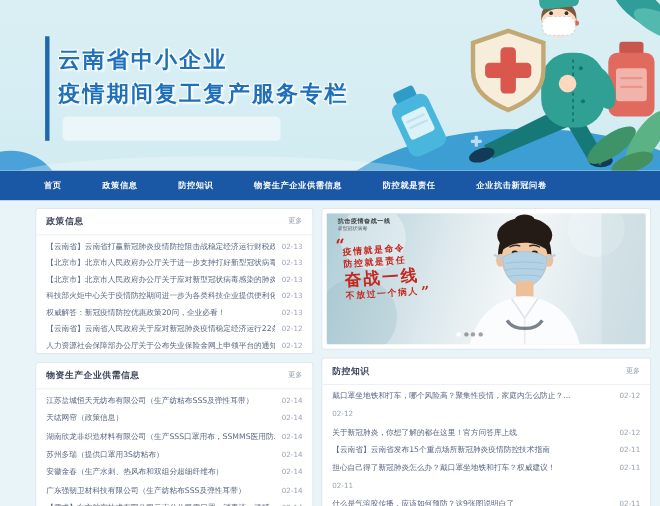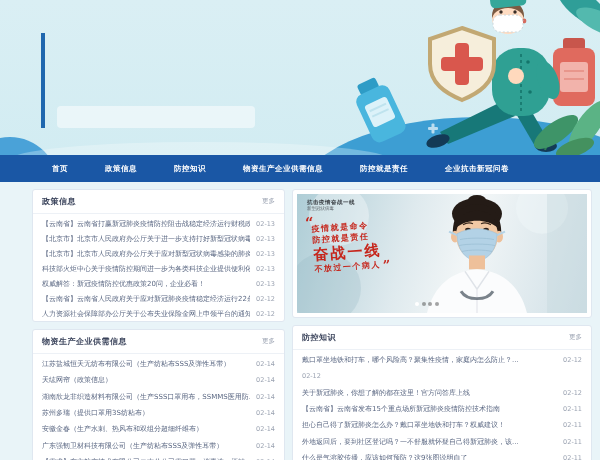--- a/index.html
+++ b/index.html
@@ -8,21 +8,21 @@
 
   
   .hero{position:relative;width:600px;height:155px;background:linear-gradient(180deg,#daeff4,#d2ecf2);overflow:hidden}
   .hero svg.illu{position:absolute;top:0;left:0;width:600px;height:155px}
   .hero-bar{position:absolute;left:41px;top:33px;width:4px;height:95px;background:#1f67ae}
   .hero-underlay{position:absolute;left:57px;top:106px;width:198px;height:22px;border-radius:4px;background:rgba(255,255,255,.52)}
   .hero-lines{position:absolute;left:53px;top:39px;font-size:20px;font-weight:bold;color:#1e70ba;letter-spacing:2px;line-height:31px;white-space:nowrap;
     text-shadow:-1px -1px 0 rgba(255,255,255,.95),1px -1px 0 rgba(255,255,255,.95),-1px 1px 0 rgba(255,255,255,.95),2px 2px 2px rgba(255,255,255,.85)}
 
   
-  .nav{display:flex;align-items:center;height:27px;background:#1a57a5;padding-left:52px;gap:37px}
+  .nav{display:flex;align-items:center;height:27px;background:#1a57a5;padding-left:40px;gap:37px}
   .nav-item{color:#ffffff;font-size:7.5px;font-weight:bold;letter-spacing:.5px;white-space:nowrap;cursor:pointer}
 
   
   .content{display:flex;gap:7px;padding:7px 0 0 32px;width:600px}
   .col{display:flex;flex-direction:column;gap:7px}
   .col-left{width:253px}
   .col-right{width:300px}
 
   .panel{background:#fff;border:1px solid #dfe7f0;border-radius:3px;overflow:hidden}
   .panel-h{display:flex;justify-content:space-between;align-items:center;height:24px;padding:0 9px;border-bottom:1px solid #edf1f6}
@@ -121,20 +121,24 @@
 
     <g>
       <path d="M545,150 q8,-22 28,-28" stroke="#2e7d54" stroke-width="2" fill="none"></path>
       <ellipse cx="556" cy="132" rx="26" ry="10" fill="#3e9468" transform="rotate(-35 556 132)"></ellipse>
       <ellipse cx="588" cy="126" rx="30" ry="11" fill="#5bb385" transform="rotate(-55 588 126)"></ellipse>
       <ellipse cx="575" cy="148" rx="20" ry="8" fill="#44915f" transform="rotate(-20 575 148)"></ellipse>
     </g>
   </svg>
   <div class="hero-underlay"></div>
   <div class="hero-bar"></div>
+  <div class="hero-lines">
+    <div>云南省中小企业</div>
+    <div>疫情期间复工复产服务专栏</div>
+  </div>
 </div>
 
 <div class="nav">
   <span class="nav-item">首页</span>
   <span class="nav-item">政策信息</span>
   <span class="nav-item">防控知识</span>
   <span class="nav-item">物资生产企业供需信息</span>
   <span class="nav-item">防控就是责任</span>
   <span class="nav-item">企业抗击新冠问卷</span>
 </div>
@@ -296,21 +300,20 @@
           </li>
         <li class="row">
             <span class="row-t">【云南省】云南省发布15个重点场所新冠肺炎疫情防控技术指南</span>
             <span class="row-d">02-11</span>
           </li>
         <li class="row">
             <span class="row-t">担心自己得了新冠肺炎怎么办？戴口罩坐地铁和打车？权威建议！</span>
             <span class="row-d">02-11</span>
           </li>
         <li class="row">
-            <span class="row-t">外地返回后，要到社区登记吗？一不舒服就怀疑自己得新冠肺炎，该...</span>
             <span class="row-d">02-11</span>
           </li>
         <li class="row">
             <span class="row-t">什么是气溶胶传播，应该如何预防？这9张图说明白了</span>
             <span class="row-d">02-11</span>
           </li>
       </ul>
     </section>
   </div>
 </div>

